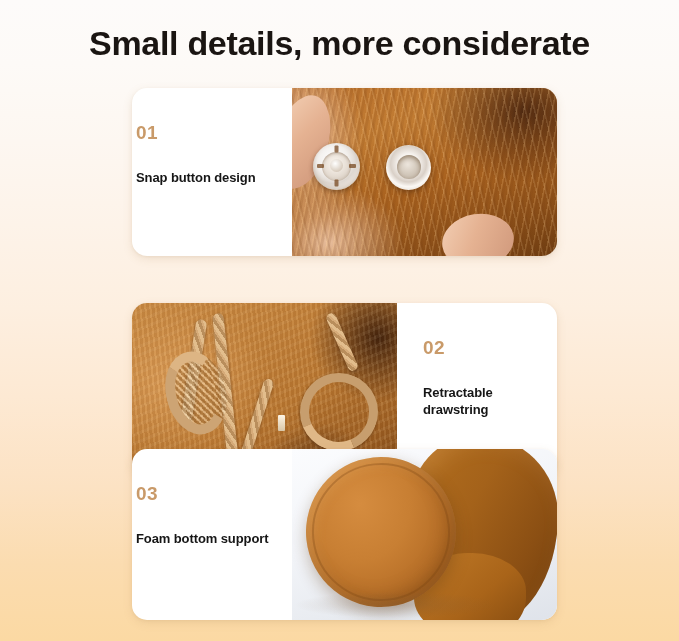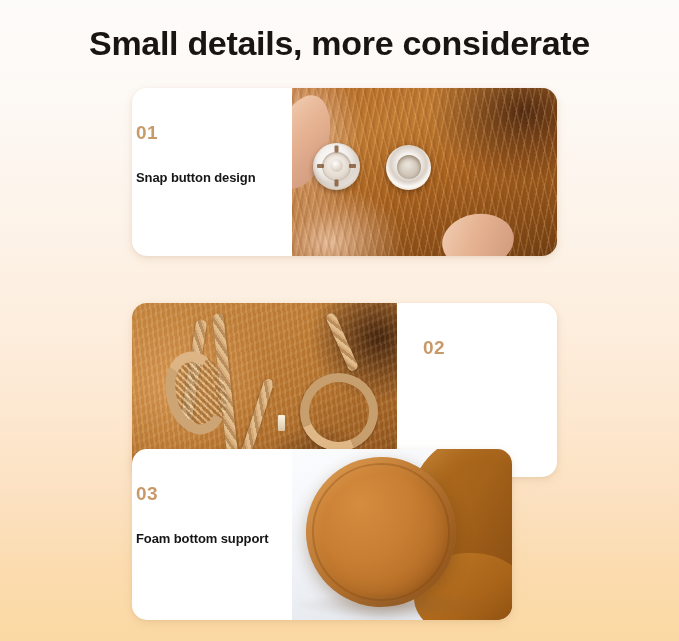--- a/index.html
+++ b/index.html
@@ -43,21 +43,21 @@
     position: absolute;
     background: #ffffff;
     border-radius: 15px;
     overflow: hidden;
     display: flex;
     box-shadow: 0 3px 10px rgba(170,130,80,0.16),
                 0 1px 3px rgba(170,130,80,0.10);
   }
   #card-1 { left: 132px; top:  88px; width: 425px; height: 168px; }
   #card-2 { left: 132px; top: 267px; width: 425px; height: 174px; margin-top: 36px; }
-  #card-3 { left: 132px; top: 449px; width: 380px; height: 171px; }
+  #card-3 { left: 132px; top: 449px; width: 425px; height: 171px; }
 
   .card-text {
     width: 160px;
     flex: 0 0 160px;
     padding: 34px 0 0 4px;
   }
   .card-text.right { padding-left: 26px; }
 
   .card-num {
     font-size: 19px;
@@ -288,20 +288,21 @@
     <div class="cord c2"></div>
     <div class="cord loop1"></div>
     <div class="cord loop2"></div>
     <div class="cord tail1"></div>
     <div class="cord tail2"></div>
     <div class="tag"></div>
   </div>
 
   <div class="card-text right">
     <div class="card-num">02</div>
+    <div class="card-label">Retractable drawstring</div>
   </div>
 </div>
 
 <div class="card" id="card-3">
 
   <div class="card-text">
     <div class="card-num">03</div>
     <div class="card-label">Foam bottom support</div>
   </div>
 

